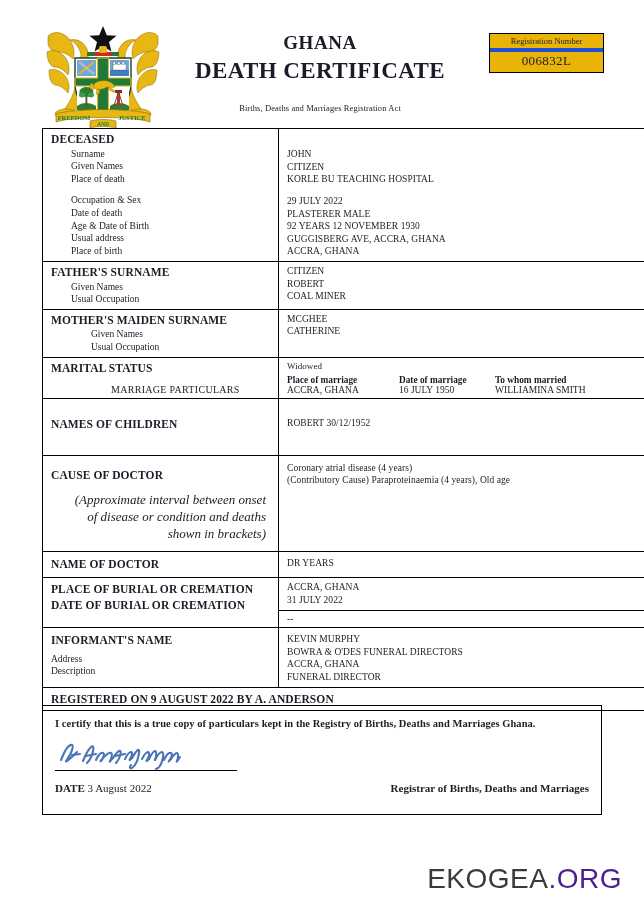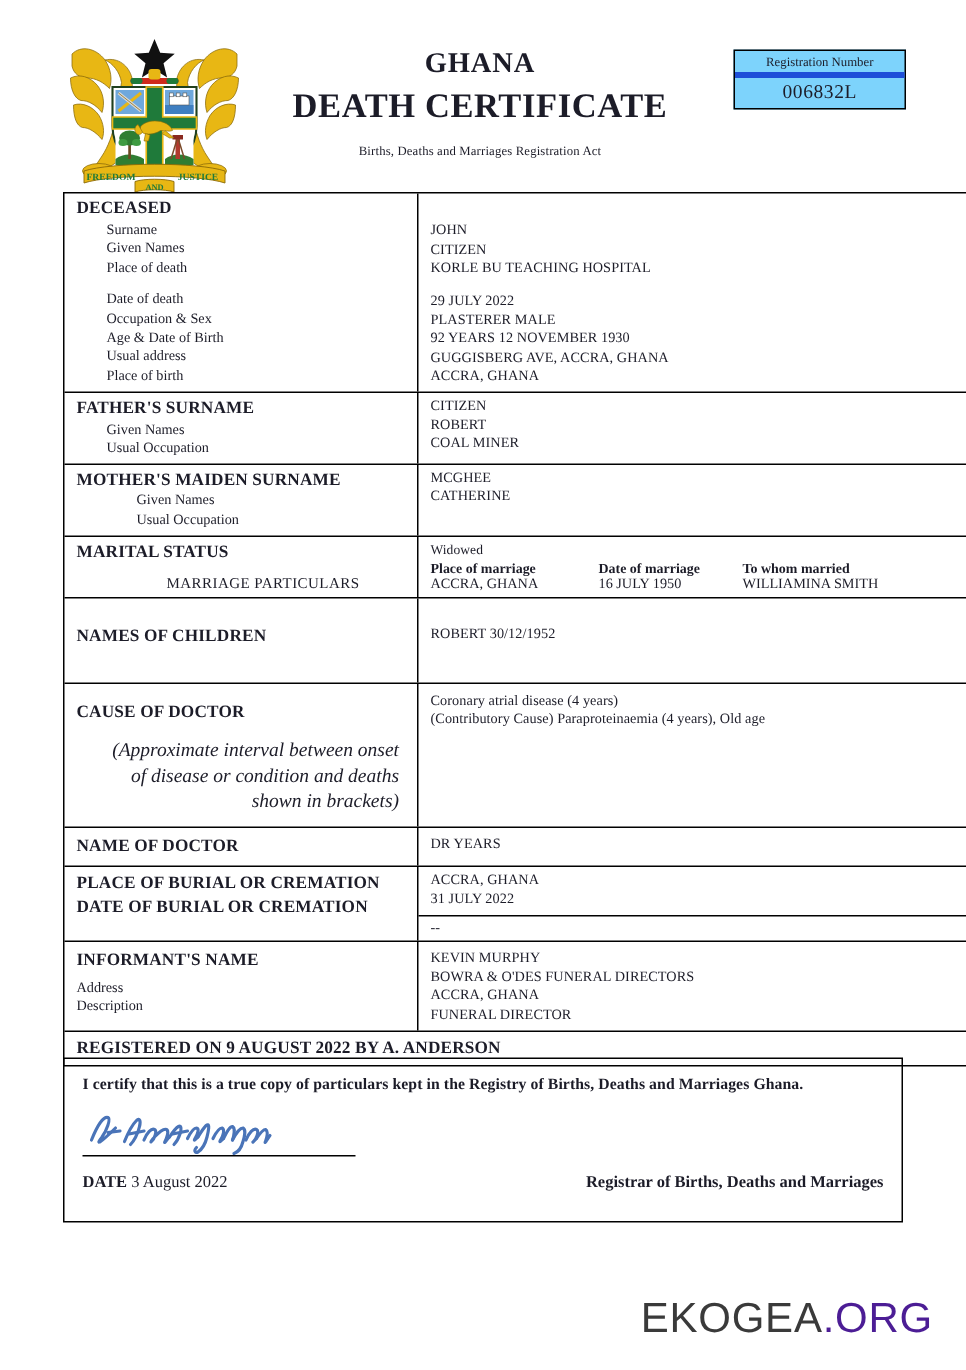--- a/index.html
+++ b/index.html
@@ -41,32 +41,32 @@
     line-height: 1.15;
   }
   .title-sub {
     font-size: 23px;
     font-weight: bold;
     letter-spacing: 0.4px;
     line-height: 1.5;
   }
   .title-act {
     font-size: 8.5px;
-    margin-top: 7px;
+    margin-top: 15px;
     letter-spacing: 0.1px;
   }
 
   .regbox {
     position: absolute;
     left: 489px; top: 33px;
     width: 113px;
     border: 1px solid #000;
     text-align: center;
     padding: 2px 0 1px 0;
-    background: #7dd3fc;
+    background: #eab308;
   }
   .regbox-label {
     font-size: 8.5px;
     line-height: 1.25;
   }
   .regbox-inner {
     border-top: 4px solid #1d4ed8;
     margin: 1px 0 0 0;
     padding: 1px 0 2px 0;
     font-size: 13px;
@@ -319,22 +319,22 @@
 
 <div class="cert-table">
 
   <div class="row">
     <div class="lcell">
       <div class="hdr">DECEASED</div>
       <div class="sub">Surname</div>
       <div class="sub">Given Names</div>
       <div class="sub">Place of death</div>
       <div class="spacer"></div>
+      <div class="sub">Occupation &amp; Sex</div>
       <div class="sub">Date of death</div>
-      <div class="sub">Occupation &amp; Sex</div>
       <div class="sub">Age &amp; Date of Birth</div>
       <div class="sub">Usual address</div>
       <div class="sub">Place of birth</div>
     </div>
     <div class="rcell">
       <div class="val" style="height:16px;"></div>
       <div class="val">JOHN</div>
       <div class="val">CITIZEN</div>
       <div class="val">KORLE BU TEACHING HOSPITAL</div>
       <div class="spacer"></div>

